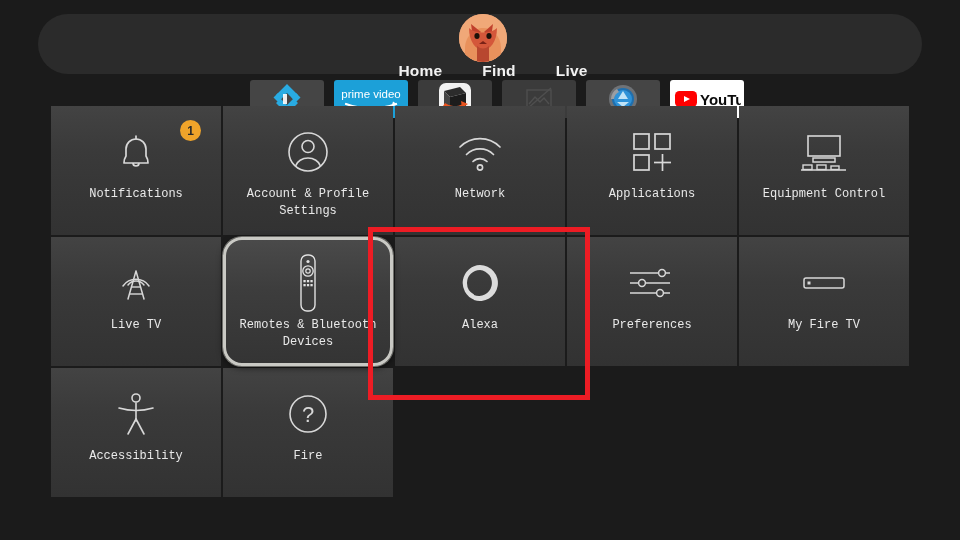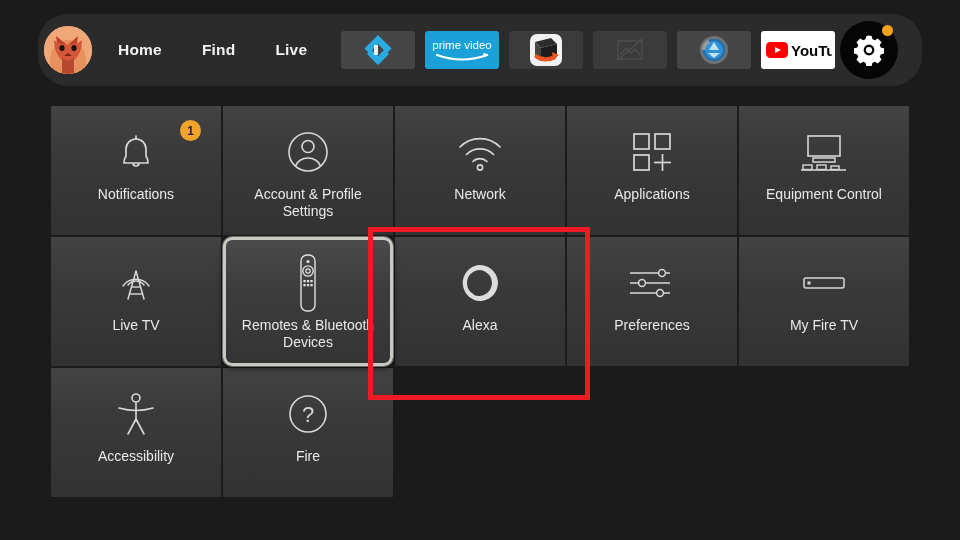--- a/index.html
+++ b/index.html
@@ -7,24 +7,24 @@
     width: 960px; height: 540px;
     background: #1a1a1a;
     font-family: "Liberation Sans", sans-serif;
     overflow: hidden;
   }
   #app { position: relative; width: 960px; height: 540px; background: #1b1b1b; }
 
   
   .topbar {
     position: absolute; left: 38px; top: 14px;
-    width: 884px; height: 72px;
+    width: 884px; height: 60px;
     background: #2b2b2b;
     border-radius: 30px;
-    display: flex; align-items: center;
+    display: flex; align-items: center; flex-direction: column;
   }
   .avatar-wrap {
     width: 48px; height: 48px; margin-left: 6px;
     border-radius: 50%;
     overflow: hidden; flex: 0 0 auto;
     background: #e8a37a;
   }
   .avatar-wrap svg { display: block; }
   .navlinks { display: flex; align-items: center; margin-left: 26px; }
   .navlink {
@@ -72,37 +72,37 @@
     background: linear-gradient(180deg, #434343 0%, #3a3a3a 35%, #323232 100%);
     display: flex; flex-direction: column;
     align-items: center; justify-content: flex-start;
     padding-top: 22px;
   }
   .tile .ico {
     height: 48px; display: flex; align-items: center; justify-content: center;
     margin-bottom: 10px;
   }
   .tile .lbl {
-    color: #e9e9e9; font-size: 14px; line-height: 17px;
+    color: #e9e9e9; font-size: 12px; line-height: 17px;
     text-align: center; width: 150px;
-    font-family: Liberation Sans, sans-serif;
+    font-family: Liberation Mono, monospace;
   }
   .badge {
     position: absolute; right: 20px; top: 14px;
     width: 21px; height: 21px; border-radius: 50%;
     background: #f0a42a; color: #2a2a2a;
     font-size: 12px; font-weight: bold;
     display: flex; align-items: center; justify-content: center;
   }
 
   
   .tile.focused {
     background: linear-gradient(180deg, #4a4a4a 0%, #3d3d3d 40%, #343434 100%);
     border: 3px solid #c9c9c4;
-    border-radius: 9px;
+    border-radius: 19px;
     box-shadow: 0 0 0 1px #6e6e6a, 0 2px 6px rgba(0,0,0,.6);
     z-index: 4;
     padding-top: 19px;
   }
   .redbox {
     position: absolute;
     left: 368px; top: 227px; width: 222px; height: 173px;
     border: 5px solid #ed1c24;
     z-index: 6; pointer-events: none;
   }

